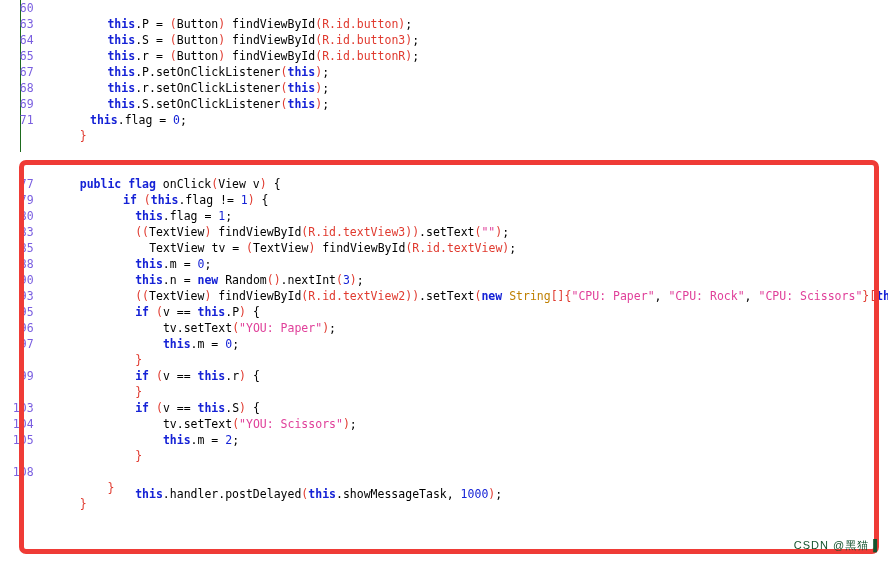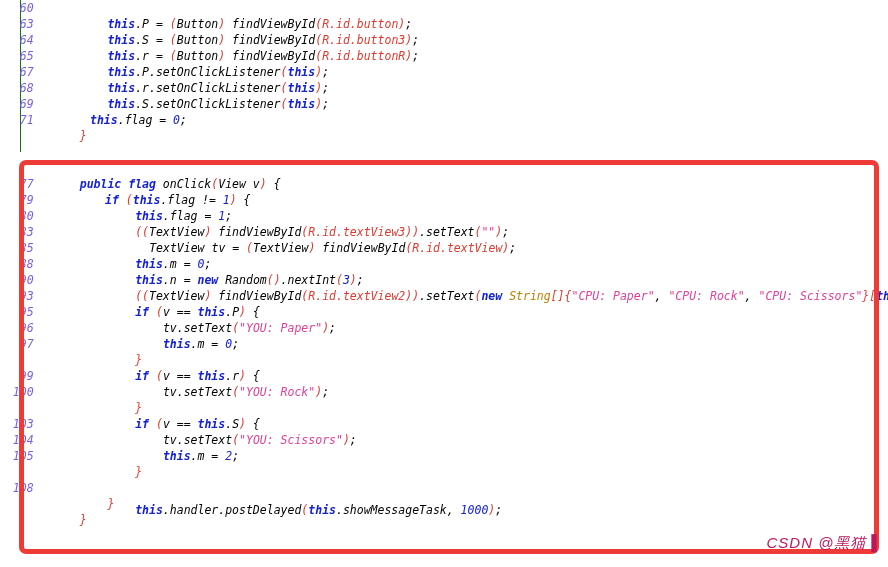--- a/index.html
+++ b/index.html
@@ -8,21 +8,20 @@
     width: 888px; height: 567px;
     background: #ffffff;
     overflow: hidden;
   }
   #root {
     position: relative;
     width: 888px;
     height: 567px;
     background: #ffffff;
     font-family: "DejaVu Sans Mono", "Liberation Mono", monospace;
-    font-style: italic;
   }
 
   
   .code-area {
     position: absolute;
     left: 0; top: 0;
     width: 888px; height: 567px;
     overflow: hidden;
   }
   .code-line {
@@ -80,22 +79,22 @@
     border-radius: 7px;
     pointer-events: none;
   }
 
   
   .watermark {
     position: absolute;
     right: 10px;
     bottom: 14px;
     font-family: "Liberation Sans", sans-serif;
-    font-size: 15px;
-    color: #be185d;
+    font-size: 11px;
+    color: #14532d;
     letter-spacing: 1px;
     white-space: nowrap;
   }
 </style>
 </head>
 <body>
 
 <div id="root">
 
   <div class="code-area">
@@ -106,33 +105,32 @@
         <div class="code-line"><span class="gutter">64</span><span class="code-text" style="left: 107.44px;"><span class="kw">this</span><span class="pln">.S = </span><span class="par">(</span><span class="pln">Button</span><span class="par">)</span><span class="pln"> findViewById</span><span class="par">(</span><span class="par">R.id.button3</span><span class="par">)</span><span class="pln">;</span></span></div>
         <div class="code-line"><span class="gutter">65</span><span class="code-text" style="left: 107.44px;"><span class="kw">this</span><span class="pln">.r = </span><span class="par">(</span><span class="pln">Button</span><span class="par">)</span><span class="pln"> findViewById</span><span class="par">(</span><span class="par">R.id.buttonR</span><span class="par">)</span><span class="pln">;</span></span></div>
         <div class="code-line"><span class="gutter">67</span><span class="code-text" style="left: 107.44px;"><span class="kw">this</span><span class="pln">.P.setOnClickListener</span><span class="par">(</span><span class="kw">this</span><span class="par">)</span><span class="pln">;</span></span></div>
         <div class="code-line"><span class="gutter">68</span><span class="code-text" style="left: 107.44px;"><span class="kw">this</span><span class="pln">.r.setOnClickListener</span><span class="par">(</span><span class="kw">this</span><span class="par">)</span><span class="pln">;</span></span></div>
         <div class="code-line"><span class="gutter">69</span><span class="code-text" style="left: 107.44px;"><span class="kw">this</span><span class="pln">.S.setOnClickListener</span><span class="par">(</span><span class="kw">this</span><span class="par">)</span><span class="pln">;</span></span></div>
         <div class="code-line"><span class="gutter">71</span><span class="code-text" style="left: 90px;"><span class="kw">this</span><span class="pln">.flag = </span><span class="num">0</span><span class="pln">;</span></span></div>
         <div class="code-line"><span class="gutter"></span><span class="code-text" style="left: 79.72px;"><span class="par">}</span></span></div>
         <div class="code-line"><span class="gutter"></span><span class="code-text" style="left: 52px;"></span></div>
         <div class="code-line"><span class="gutter"></span><span class="code-text" style="left: 52px;"></span></div>
         <div class="code-line"><span class="gutter">77</span><span class="code-text" style="left: 79.72px;"><span class="kw">public</span><span class="pln"> </span><span class="kw">flag</span><span class="pln"> onClick</span><span class="par">(</span><span class="pln">View v</span><span class="par">)</span><span class="pln"> {</span></span></div>
-        <div class="code-line"><span class="gutter">79</span><span class="code-text" style="left: 105px;"><span class="kw">if</span><span class="pln"> </span><span class="par">(</span><span class="kw">this</span><span class="pln">.flag != </span><span class="num">1</span><span class="par">)</span><span class="pln"> {</span></span></div>
+        <div class="code-line"><span class="gutter">79</span><span class="code-text" style="left: 123px;"><span class="kw">if</span><span class="pln"> </span><span class="par">(</span><span class="kw">this</span><span class="pln">.flag != </span><span class="num">1</span><span class="par">)</span><span class="pln"> {</span></span></div>
         <div class="code-line"><span class="gutter">80</span><span class="code-text" style="left: 135.16px;"><span class="kw">this</span><span class="pln">.flag = </span><span class="num">1</span><span class="pln">;</span></span></div>
         <div class="code-line"><span class="gutter">83</span><span class="code-text" style="left: 135.16px;"><span class="par">((</span><span class="pln">TextView</span><span class="par">)</span><span class="pln"> findViewById</span><span class="par">(</span><span class="par">R.id.textView3</span><span class="par">))</span><span class="pln">.setText</span><span class="par">(</span><span class="str">""</span><span class="par">)</span><span class="pln">;</span></span></div>
         <div class="code-line"><span class="gutter">85</span><span class="code-text" style="left: 135.16px; margin-left: 14px;"><span class="pln">TextView tv = </span><span class="par">(</span><span class="pln">TextView</span><span class="par">)</span><span class="pln"> findViewById</span><span class="par">(</span><span class="par">R.id.textView</span><span class="par">)</span><span class="pln">;</span></span></div>
         <div class="code-line"><span class="gutter">88</span><span class="code-text" style="left: 135.16px;"><span class="kw">this</span><span class="pln">.m = </span><span class="num">0</span><span class="pln">;</span></span></div>
         <div class="code-line"><span class="gutter">90</span><span class="code-text" style="left: 135.16px;"><span class="kw">this</span><span class="pln">.n = </span><span class="kw">new</span><span class="pln"> Random</span><span class="par">()</span><span class="pln">.nextInt</span><span class="par">(</span><span class="num">3</span><span class="par">)</span><span class="pln">;</span></span></div>
         <div class="code-line"><span class="gutter">93</span><span class="code-text" style="left: 135.16px;"><span class="par">((</span><span class="pln">TextView</span><span class="par">)</span><span class="pln"> findViewById</span><span class="par">(</span><span class="par">R.id.textView2</span><span class="par">))</span><span class="pln">.setText</span><span class="par">(</span><span class="kw">new</span><span class="pln"> </span><span class="cls">String</span><span class="par">[]{</span><span class="str">"CPU: Paper"</span><span class="pln">, </span><span class="str">"CPU: Rock"</span><span class="pln">, </span><span class="str">"CPU: Scissors"</span><span class="par">}[</span><span class="kw">thi</span></span></div>
         <div class="code-line"><span class="gutter">95</span><span class="code-text" style="left: 135.16px;"><span class="kw">if</span><span class="pln"> </span><span class="par">(</span><span class="pln">v == </span><span class="kw">this</span><span class="pln">.P</span><span class="par">)</span><span class="pln"> {</span></span></div>
         <div class="code-line"><span class="gutter">96</span><span class="code-text" style="left: 162.88px;"><span class="pln">tv.setText</span><span class="par">(</span><span class="str">"YOU: Paper"</span><span class="par">)</span><span class="pln">;</span></span></div>
         <div class="code-line"><span class="gutter">97</span><span class="code-text" style="left: 162.88px;"><span class="kw">this</span><span class="pln">.m = </span><span class="num">0</span><span class="pln">;</span></span></div>
         <div class="code-line"><span class="gutter"></span><span class="code-text" style="left: 135.16px;"><span class="par">}</span></span></div>
         <div class="code-line"><span class="gutter">99</span><span class="code-text" style="left: 135.16px;"><span class="kw">if</span><span class="pln"> </span><span class="par">(</span><span class="pln">v == </span><span class="kw">this</span><span class="pln">.r</span><span class="par">)</span><span class="pln"> {</span></span></div>
-        <div class="code-line"><span class="gutter">100</span><span class="code-text" style="left: 162.88px;"><span class="pln">tv.setText</span><span class="par">(</span><span class="str">"YOU: Rock"</span><span class="par">)</span><span class="pln">;</span></span></div>
         <div class="code-line"><span class="gutter"></span><span class="code-text" style="left: 135.16px;"><span class="par">}</span></span></div>
         <div class="code-line"><span class="gutter">103</span><span class="code-text" style="left: 135.16px;"><span class="kw">if</span><span class="pln"> </span><span class="par">(</span><span class="pln">v == </span><span class="kw">this</span><span class="pln">.S</span><span class="par">)</span><span class="pln"> {</span></span></div>
         <div class="code-line"><span class="gutter">104</span><span class="code-text" style="left: 162.88px;"><span class="pln">tv.setText</span><span class="par">(</span><span class="str">"YOU: Scissors"</span><span class="par">)</span><span class="pln">;</span></span></div>
         <div class="code-line"><span class="gutter">105</span><span class="code-text" style="left: 162.88px;"><span class="kw">this</span><span class="pln">.m = </span><span class="num">2</span><span class="pln">;</span></span></div>
         <div class="code-line"><span class="gutter"></span><span class="code-text" style="left: 135.16px;"><span class="par">}</span></span></div>
         <div class="code-line"><span class="gutter">108</span><span class="code-text" style="left: 135.16px; margin-top: 22px;"><span class="kw">this</span><span class="pln">.handler.postDelayed</span><span class="par">(</span><span class="kw">this</span><span class="pln">.showMessageTask, </span><span class="num">1000</span><span class="par">)</span><span class="pln">;</span></span></div>
         <div class="code-line"><span class="gutter"></span><span class="code-text" style="left: 107.44px;"><span class="par">}</span></span></div>
         <div class="code-line"><span class="gutter"></span><span class="code-text" style="left: 79.72px;"><span class="par">}</span></span></div>
       </div>
   </div>

